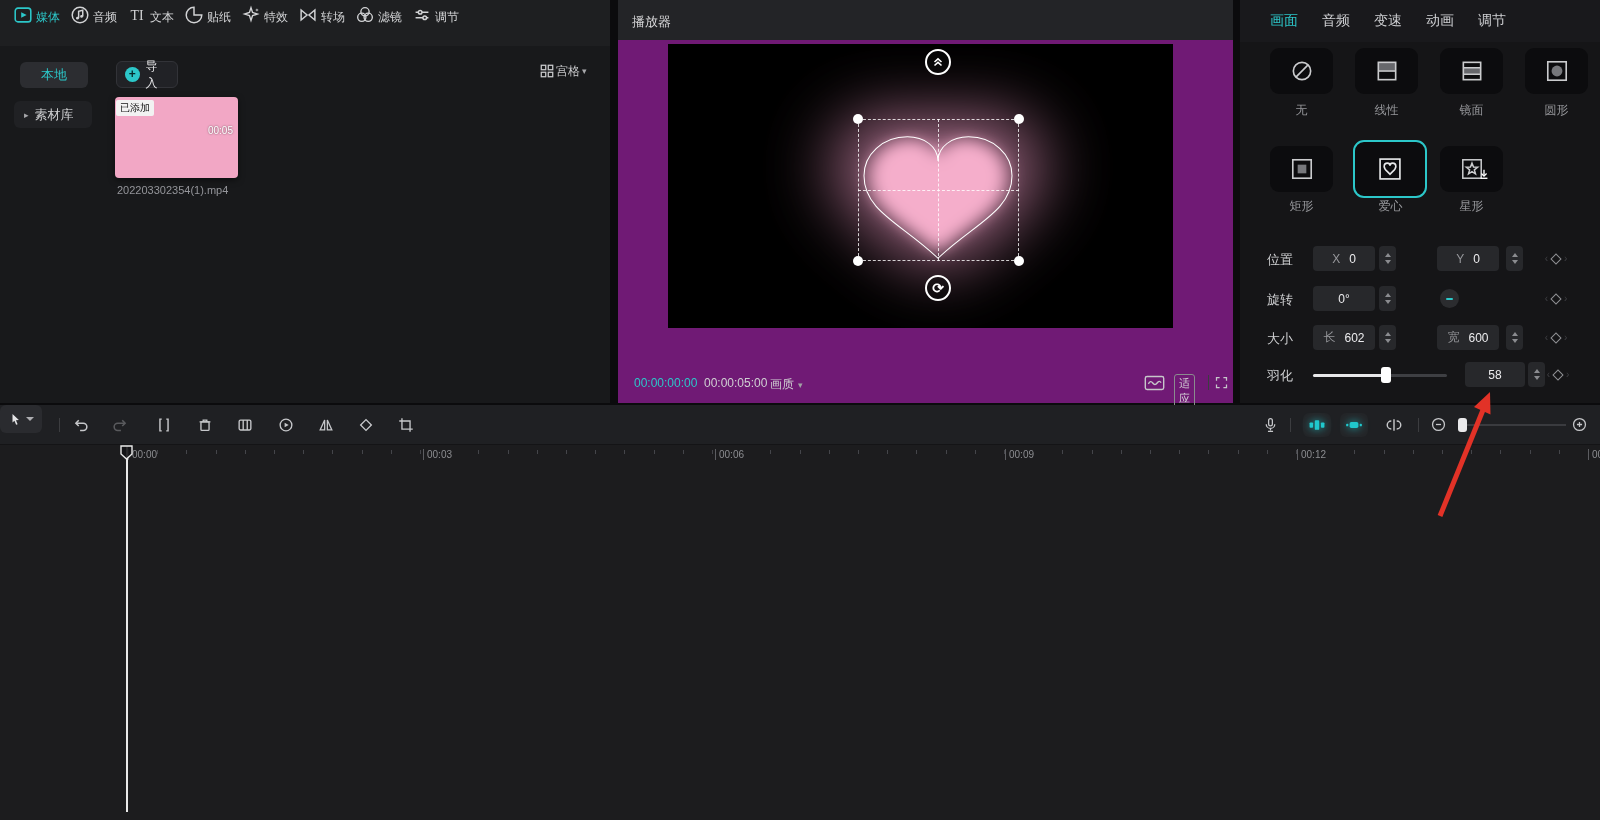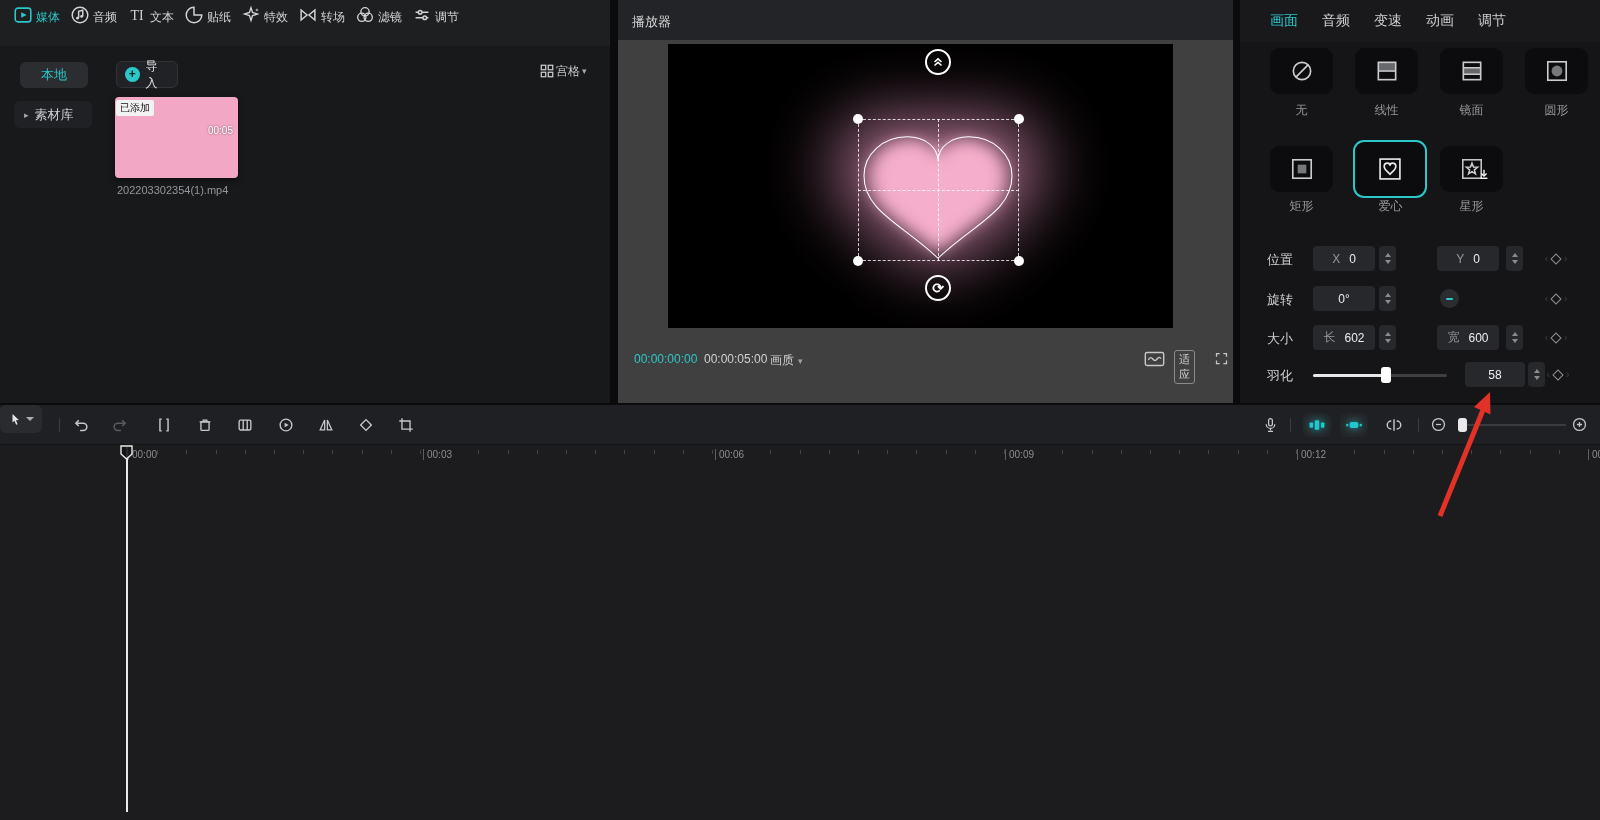--- a/index.html
+++ b/index.html
@@ -4,21 +4,21 @@
 <style>
   html,body{margin:0;padding:0;background:#050506;}
   *{box-sizing:border-box;}
   #app{position:relative;width:1600px;height:820px;background:#0b0b0d;overflow:hidden;
        font-family:"Liberation Sans",sans-serif;color:#d6d6d8;-webkit-font-smoothing:antialiased;}
   .abs{position:absolute;}
   svg{display:block;}
 
   
   #media-panel{left:0;top:0;width:610px;height:403px;background:#18191b;}
-  #player-panel{left:618px;top:0;width:615px;height:403px;background:#404040;}
+  #player-panel{left:618px;top:0;width:615px;height:403px;background:#701a75;}
   #settings-panel{left:1240px;top:0;width:360px;height:403px;background:#151517;}
   #timeline-panel{left:0;top:405px;width:1600px;height:415px;background:#1c1c1e;}
 
   
   #top-toolbar{left:0;top:0;width:610px;height:46px;background:#1e1f21;display:flex;align-items:flex-start;padding:4px 0 0 12px;gap:7px;}
   .tt{width:50px;display:flex;flex-direction:row;align-items:flex-end;gap:2px;font-size:12px;color:#d2d3d5;cursor:default;}
   .tt .ic{height:22px;display:flex;align-items:center;}
   .tt.active{color:var(--accent);}
 
   
@@ -37,21 +37,21 @@
   #player-header{left:0;top:0;width:615px;height:40px;background:#232427;}
   #player-title{left:14px;top:13px;font-size:13px;color:#d8d8da;}
   #canvas{left:50px;top:44px;width:505px;height:284px;background:#000;overflow:hidden;}
   .dash{border:1px dashed rgba(255,255,255,.8);}
   #sel-box{left:190px;top:75px;width:161px;height:142px;background:transparent;}
   #cross-v{left:270px;top:75px;width:0;height:142px;border-left:1px dashed rgba(255,255,255,.8);}
   #cross-h{left:190px;top:146px;width:161px;height:0;border-top:1px dashed rgba(255,255,255,.8);}
   .handle{width:10px;height:10px;border-radius:50%;background:#fff;}
   .circle-btn{width:26px;height:26px;border-radius:50%;border:2px solid #fff;background:rgba(10,10,10,.45);
               display:flex;align-items:center;justify-content:center;color:#fff;}
-  #player-controls{left:0;top:340px;width:564px;height:40px;display:block;padding-left:8px;}
+  #player-controls{left:0;top:364px;width:564px;height:40px;display:block;padding-left:8px;}
   .t-cur{color:var(--accent);}
   .pc-text{font-size:12px;top:12px;}
   #play-btn{left:876px;top:364px;font-size:17px;color:#f0f0f0;}
   #fit-btn{border:1px solid #8a8b8e;border-radius:3px;font-size:11px;color:#d6d6d8;padding:1px 4px;}
   .vdiv{width:1px;background:#3c3d40;}
 
   
   #rtabs{left:0;top:0;width:360px;height:42px;display:flex;align-items:center;gap:24px;padding-left:30px;font-size:14px;background:#19191c;}
   .rtab{color:#cfd0d3;}
   .rtab.active{color:var(--accent);}

